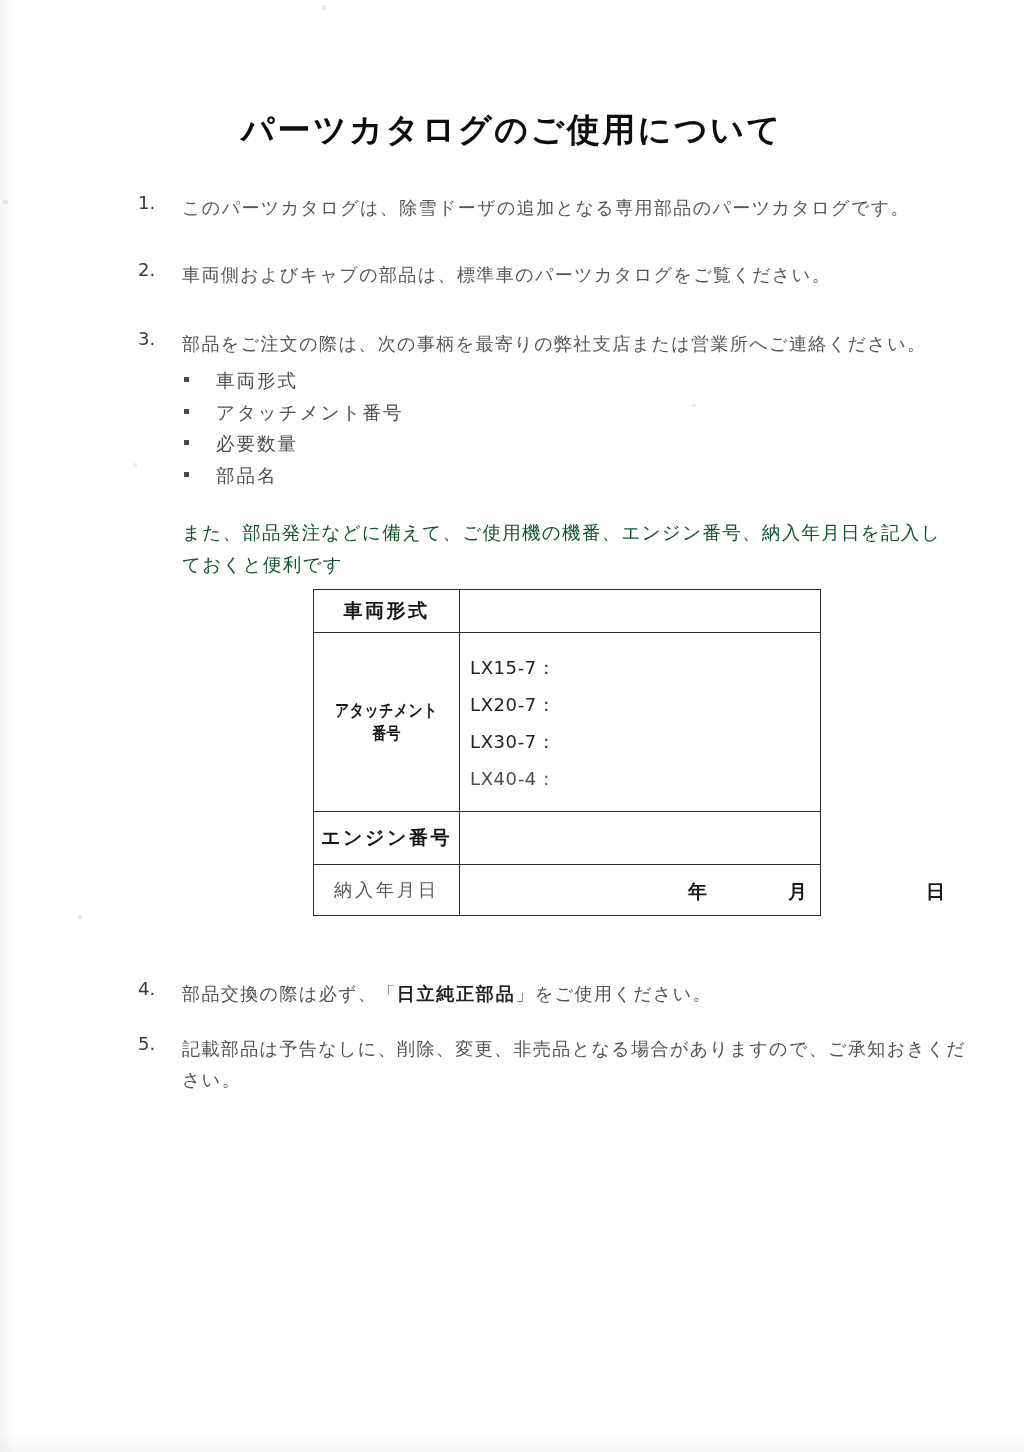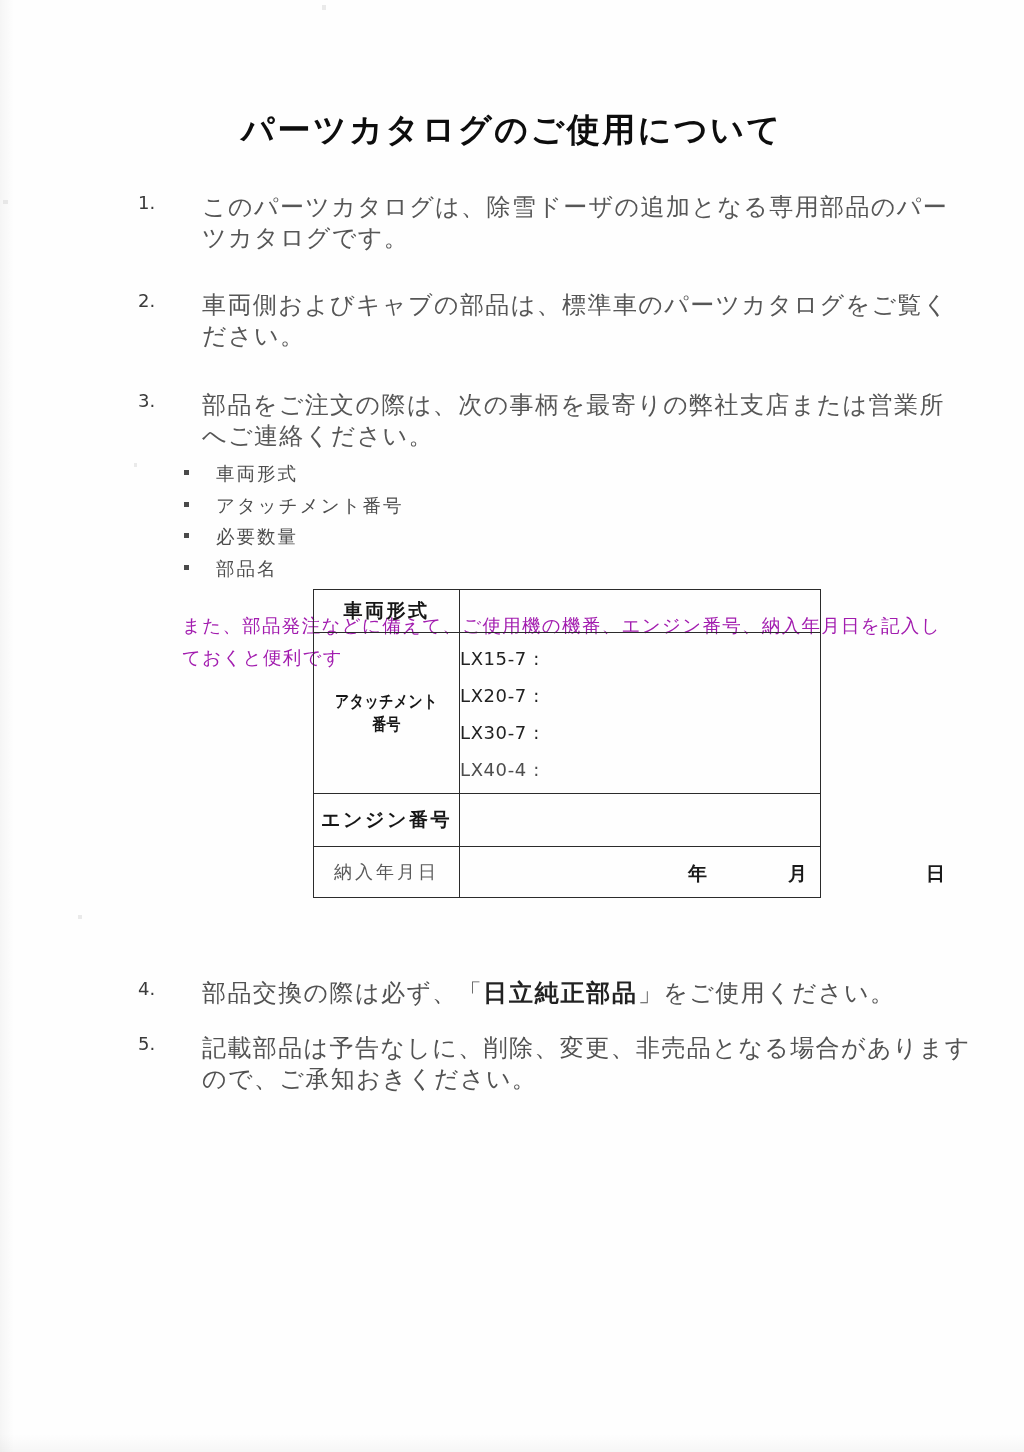--- a/index.html
+++ b/index.html
@@ -68,22 +68,22 @@
   }
   .item-num {
     position: absolute;
     left: 0;
     top: 0;
     width: 34px;
     font-size: 18px;
     color: #3a3a3a;
   }
   .item-text {
-    margin-left: 64px;
-    font-size: 24px;
+    margin-left: 44px;
+    font-size: 18px;
     line-height: 31px;
     letter-spacing: 1.4px;
     color: #454545;
     opacity: .93;
   }
   .item-1 .item-text,
   .item-2 .item-text,
   .item-3 .item-text { color: #4a4a4a; }
 
   .spacer-1 { height: 22px; }
@@ -112,21 +112,21 @@
     background: #4a4a4a;
   }
 
   
   .note {
     margin: 26px 0 0 44px;
     width: 770px;
     font-size: 18.5px;
     line-height: 32px;
     letter-spacing: 1.3px;
-    color: #a21caf;
+    color: #14532d;
   }
 
   
   .info-table {
     position: absolute;
     left: 313px;
     top: 589px;
     width: 508px;
     border-collapse: collapse;
     table-layout: fixed;
@@ -160,21 +160,21 @@
     font-weight: 400;
     color: #5a5a5a;
     letter-spacing: 3px;
     font-size: 18px;
   }
 
   .value-cell {
     padding: 0 0 0 14px;
   }
   .model-list {
-    margin: 0;
+    margin: 10px;
     padding: 6px 0 4px 0;
     list-style: none;
   }
   .model-list li {
     font-size: 18px;
     line-height: 37px;
     letter-spacing: .6px;
     color: #222;
     font-family: "DejaVu Sans", "Liberation Sans", sans-serif;
   }

